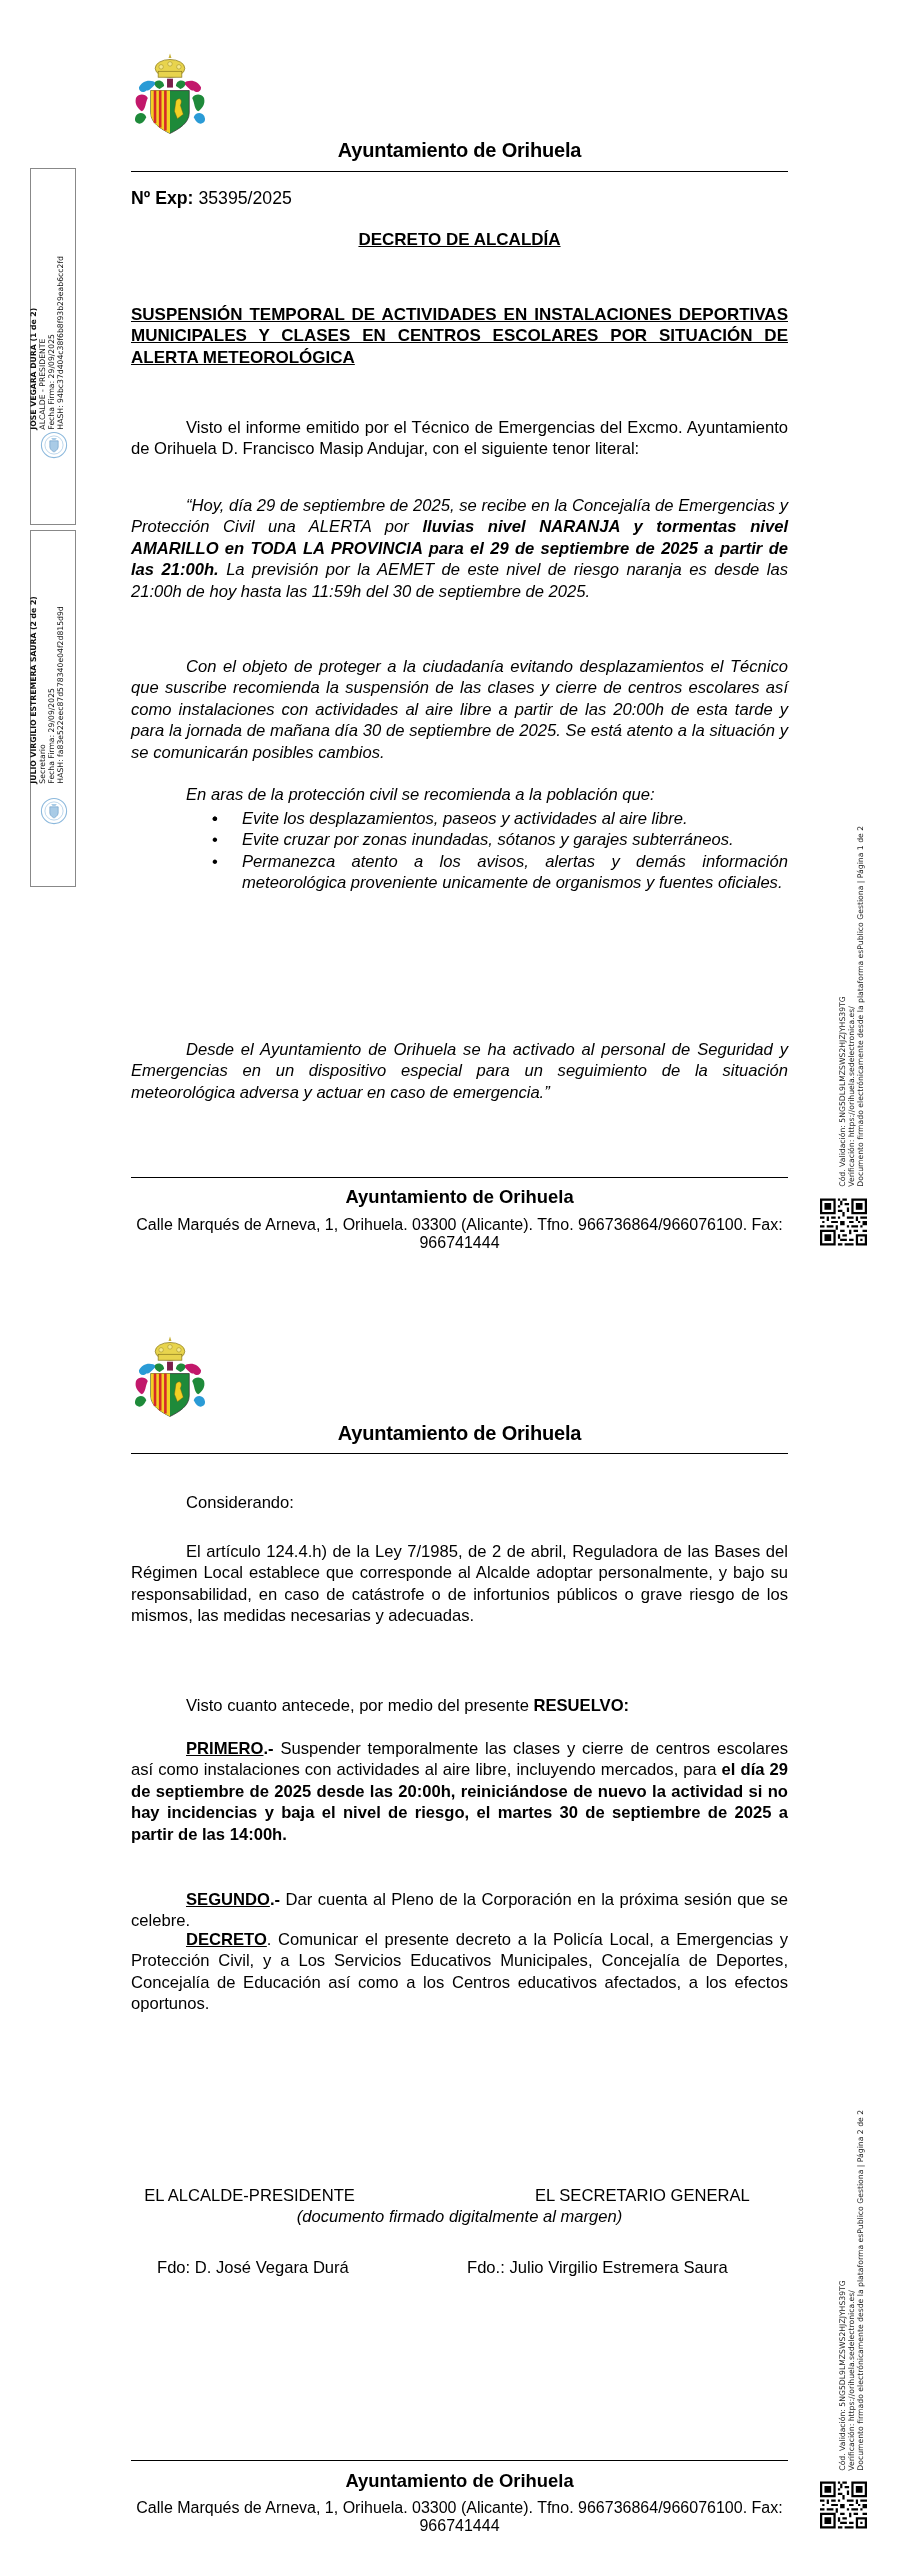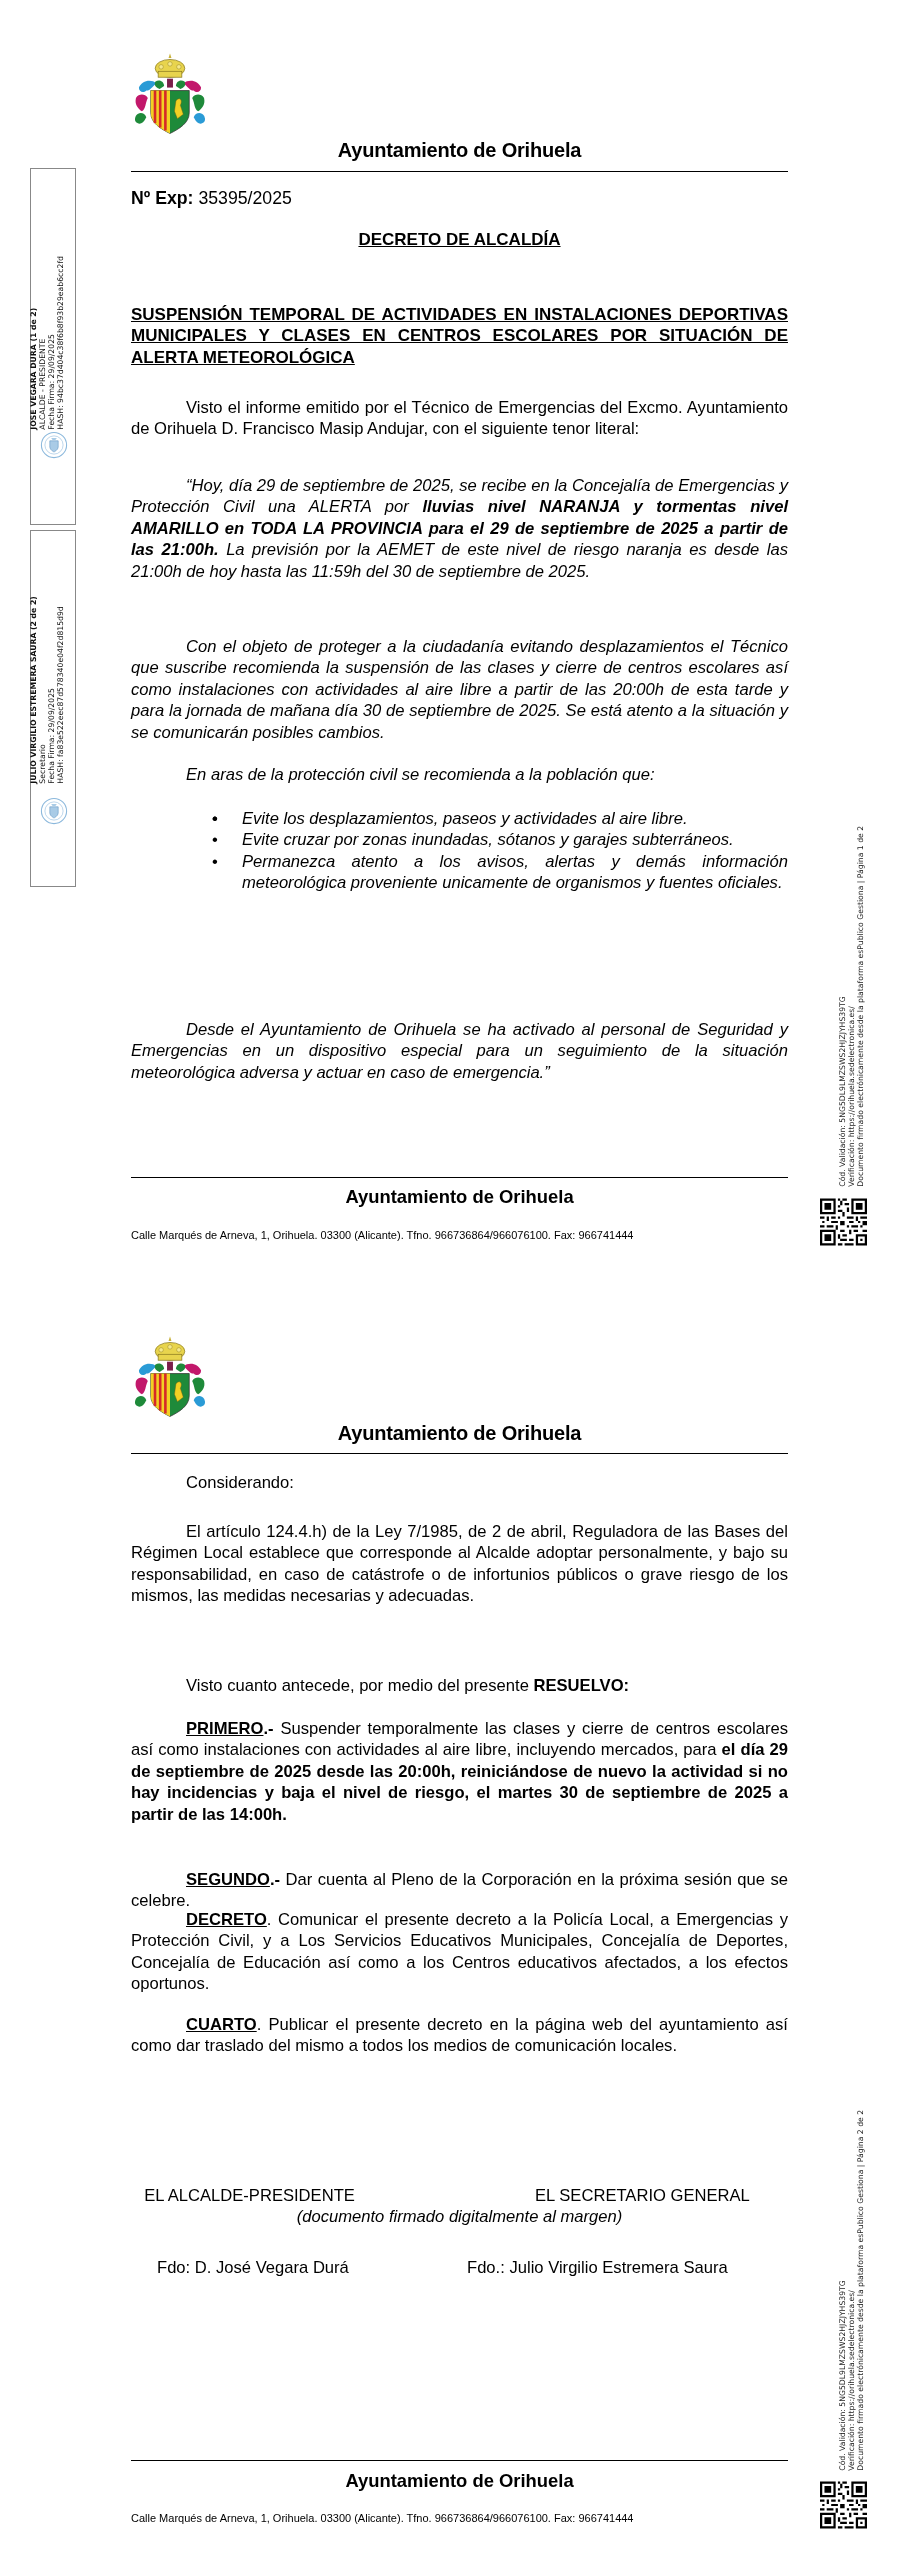--- a/index.html
+++ b/index.html
@@ -14,36 +14,36 @@
   #page2 .logo { top: 47px; }
 
   .hdr-title { position: absolute; left: 131px; width: 657px; text-align: center; font-weight: bold; font-size: 20px; letter-spacing: -0.2px; }
   #page1 .hdr-title { top: 139px; }
   #page2 .hdr-title { top: 134px; }
   .hdr-rule { position: absolute; left: 131px; width: 657px; height: 0; border-top: 1.5px solid #000; }
   #page1 .hdr-rule { top: 171px; }
   #page2 .hdr-rule { top: 165px; }
 
   .body-text { position: absolute; left: 131px; width: 657px; font-size: 16.6px; line-height: 21.4px; text-align: justify; }
-  .indent { text-indent: 55px; }
+  .indent { text-indent: 55px; margin-top: 20px; }
   .it { font-style: italic; }
   .b { font-weight: bold; }
   .u { text-decoration: underline; }
 
   .exp { position: absolute; left: 131px; top: 188px; font-size: 17.7px; }
   .decreto { position: absolute; left: 131px; width: 657px; top: 230px; text-align: center; font-weight: bold; font-size: 17px; text-decoration: underline; }
   .main-heading { position: absolute; left: 131px; width: 657px; top: 304px; font-weight: bold; font-size: 17px; line-height: 21.4px; text-decoration: underline; text-align: justify; text-align-last: left; }
 
   ul.recs { position: absolute; left: 131px; width: 657px; top: 808px; list-style: none; font-style: italic; font-size: 16.6px; line-height: 21.4px; text-align: justify; }
   ul.recs li { position: relative; padding-left: 111px; }
   ul.recs li .bullet { position: absolute; left: 81px; top: 0; font-style: normal; }
 
   .ftr-rule { position: absolute; left: 131px; width: 657px; border-top: 1.5px solid #000; }
   .ftr-title { position: absolute; left: 131px; width: 657px; text-align: center; font-weight: bold; font-size: 18.4px; }
-  .ftr-addr { position: absolute; left: 131px; width: 657px; font-size: 11px; margin-top: 13px; }
+  .ftr-addr { position: absolute; left: 131px; width: 657px; text-align: center; font-size: 16px; }
   #page1 .ftr-rule { top: 1177px; }
   #page1 .ftr-title { top: 1186px; }
   #page1 .ftr-addr { top: 1216px; }
   #page2 .ftr-rule { top: 1172px; }
   #page2 .ftr-title { top: 1182px; }
   #page2 .ftr-addr { top: 1211px; }
 
   .qr { position: absolute; left: 820px; width: 47px; height: 50px; }
   #page1 .qr { top: 1197px; }
   #page2 .qr { top: 1192px; }
@@ -207,23 +207,20 @@
   </p>
 
   <p class="body-text indent" style="top:581px;">
     <span class="b u">SEGUNDO</span><span class="b">.- </span><span>Dar cuenta al Pleno de la Corporación en la próxima sesión que se celebre.</span>
   </p>
 
   <p class="body-text indent" style="top:621px;">
     <span class="b u">DECRETO</span><span>. </span><span>Comunicar el presente decreto a la Policía Local, a Emergencias y Protección Civil, y a Los Servicios Educativos Municipales, Concejalía de Deportes, Concejalía de Educación así como a los Centros educativos afectados, a los efectos oportunos.</span>
   </p>
 
-  <p class="body-text indent" style="top:726px;">
-    <span class="b u">CUARTO</span><span>. </span><span>Publicar el presente decreto en la página web del ayuntamiento así como dar traslado del mismo a todos los medios de comunicación locales.</span>
-  </p>
 
 
   <div class="sig-row" style="top:898px;">
     <span style="left:13.3px;">EL ALCALDE-PRESIDENTE</span>
     <span style="left:404px;">EL SECRETARIO GENERAL</span>
   </div>
   <div class="center-line it" style="top:919px;">(documento firmado digitalmente al margen)</div>
 
   <div class="sig-row" style="top:970px;">
     <span style="left:26px;">Fdo: D. José Vegara Durá</span>

